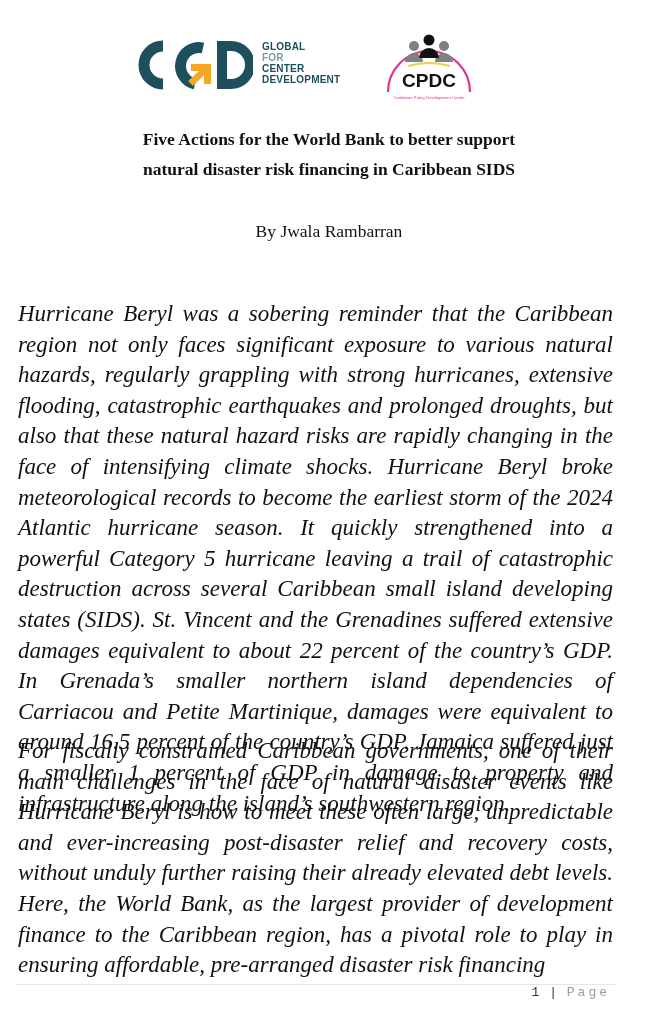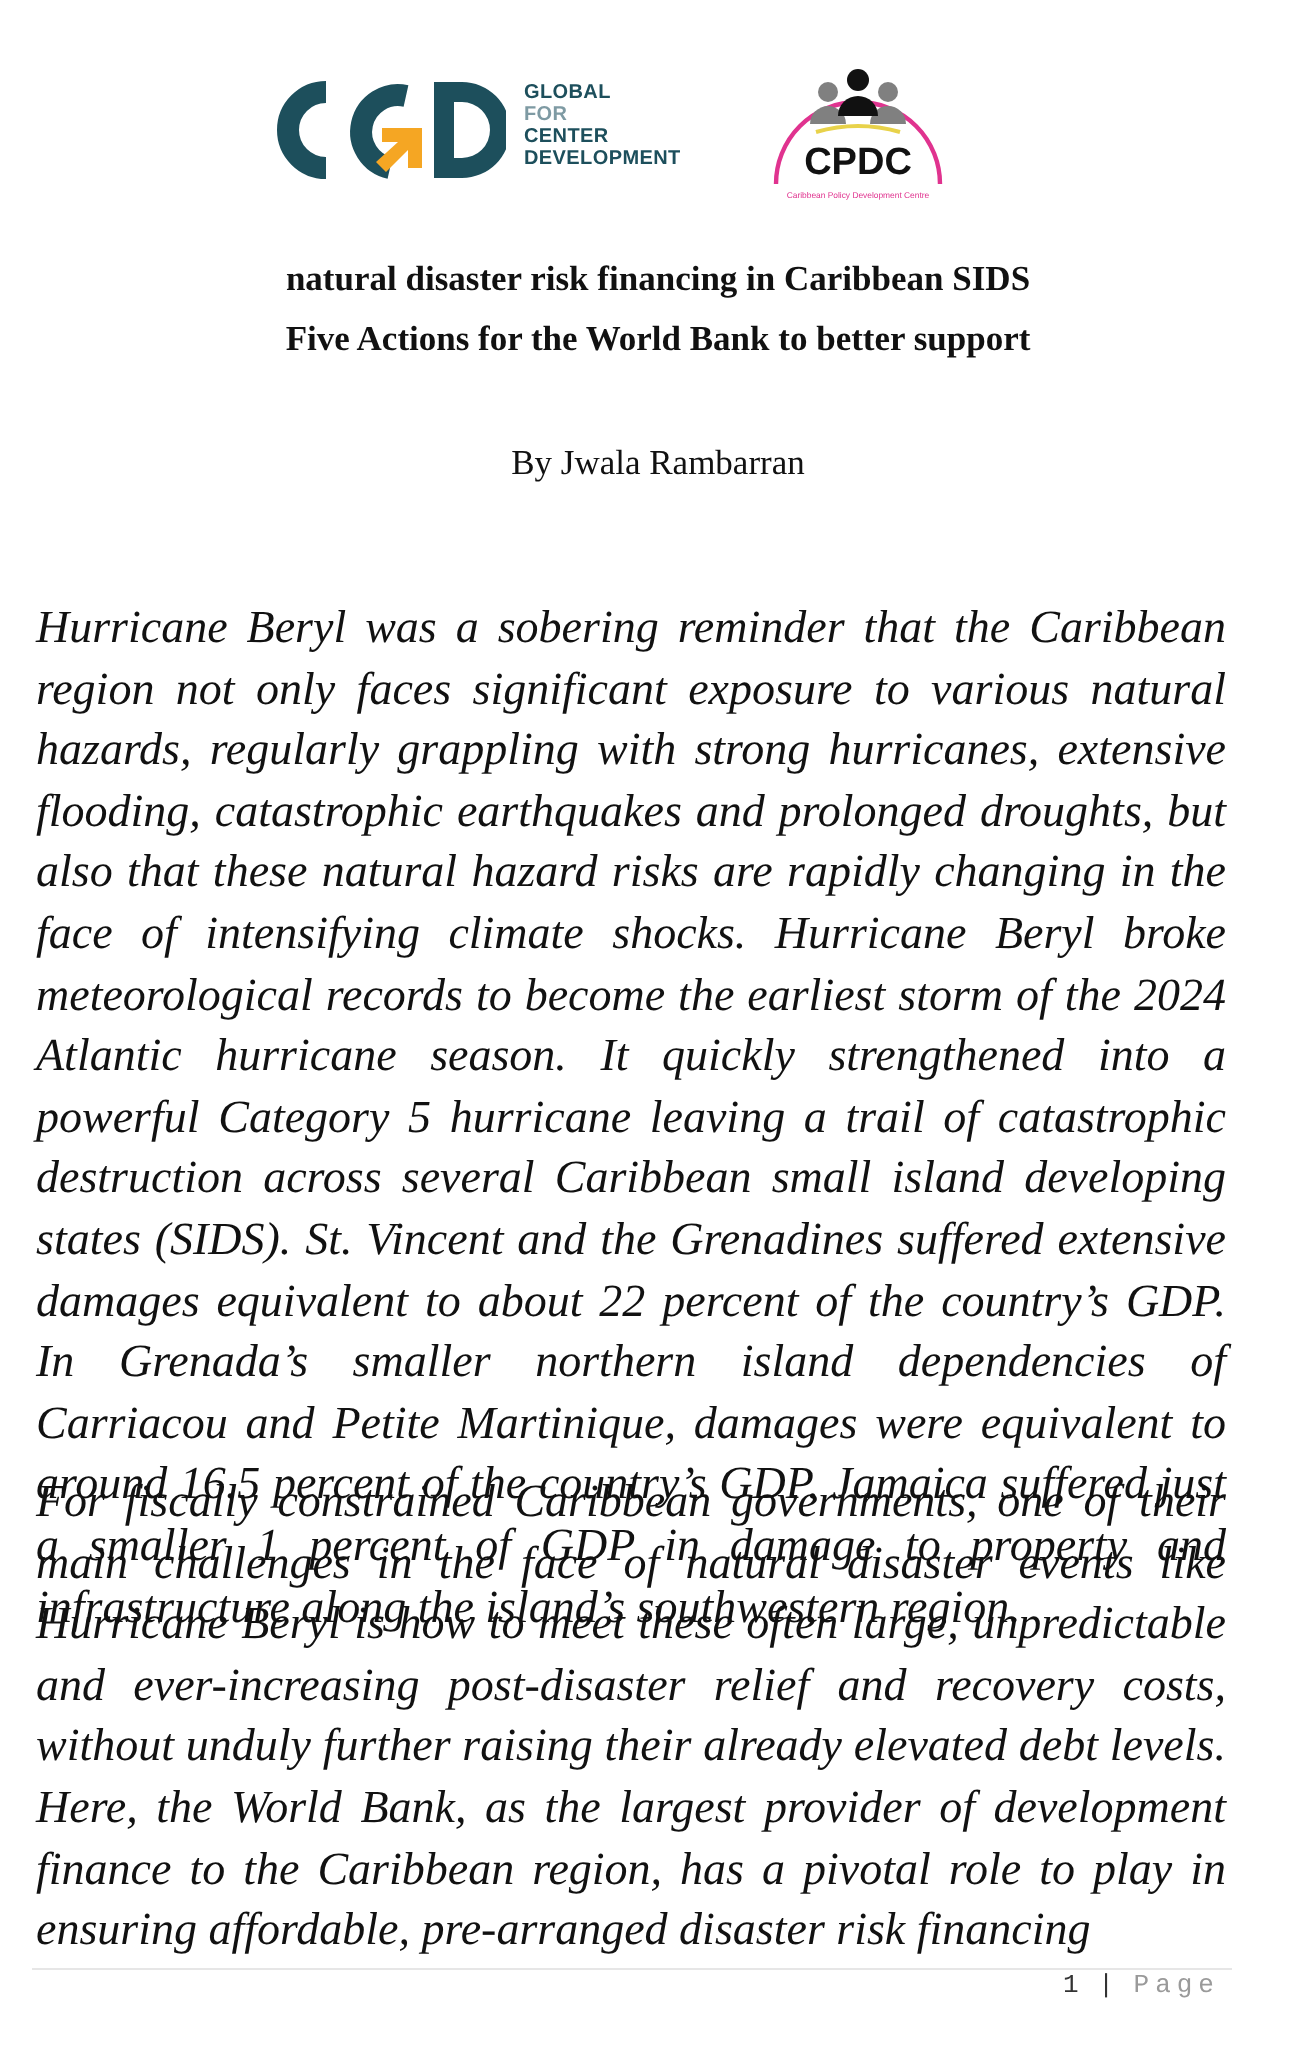--- a/index.html
+++ b/index.html
@@ -46,22 +46,22 @@
     <path d="M55 40 a9 9 0 0 1 18 0 z" fill="#808080"></path>
     <circle cx="49" cy="18" r="5.5" fill="#111"></circle>
     <path d="M39 36 a10 10 0 0 1 20 0 z" fill="#111"></path>
     <path d="M28 44 Q49 38 70 44" fill="none" stroke="#e8d24a" stroke-width="2"></path>
     <text x="49" y="65" text-anchor="middle" font-family="Liberation Sans, sans-serif" font-weight="bold" font-size="19" fill="#111">CPDC</text>
     <text x="49" y="77" text-anchor="middle" font-family="Liberation Sans, sans-serif" font-size="4.2" fill="#e0338f">Caribbean Policy Development Centre</text>
   </svg>
 </div>
 
 <div class="title">
+  <div>Five Actions for the World Bank to better support</div>
   <div>natural disaster risk financing in Caribbean SIDS</div>
-  <div>Five Actions for the World Bank to better support</div>
 </div>
 
 <div class="byline">By Jwala Rambarran</div>
 
 <p class="para p1">Hurricane Beryl was a sobering reminder that the Caribbean region not only faces significant exposure to various natural hazards, regularly grappling with strong hurricanes, extensive flooding, catastrophic earthquakes and prolonged droughts, but also that these natural hazard risks are rapidly changing in the face of intensifying climate shocks.  Hurricane Beryl broke meteorological records to become the earliest storm of the 2024 Atlantic hurricane season. It quickly strengthened into a powerful Category 5 hurricane leaving a trail of catastrophic destruction across several Caribbean small island developing states (SIDS).  St. Vincent and the Grenadines suffered extensive damages equivalent to about 22 percent of the country’s GDP. In Grenada’s smaller northern island dependencies of Carriacou and Petite Martinique, damages were equivalent to around 16.5 percent of the country’s GDP. Jamaica suffered just a smaller 1 percent of GDP in damage to property and infrastructure along the island’s southwestern region.</p>
 <p class="para p2">For fiscally constrained Caribbean governments, one of their main challenges in the face of natural disaster events like Hurricane Beryl is how to meet these often large, unpredictable and ever-increasing post-disaster relief and recovery costs, without unduly further raising their already elevated debt levels. Here, the World Bank, as the largest provider of development finance to the Caribbean region, has a pivotal role to play in ensuring affordable, pre-arranged disaster risk financing</p>
 
 <div class="footer-rule"></div>
 <div class="pagenum">
   <span>1</span>

